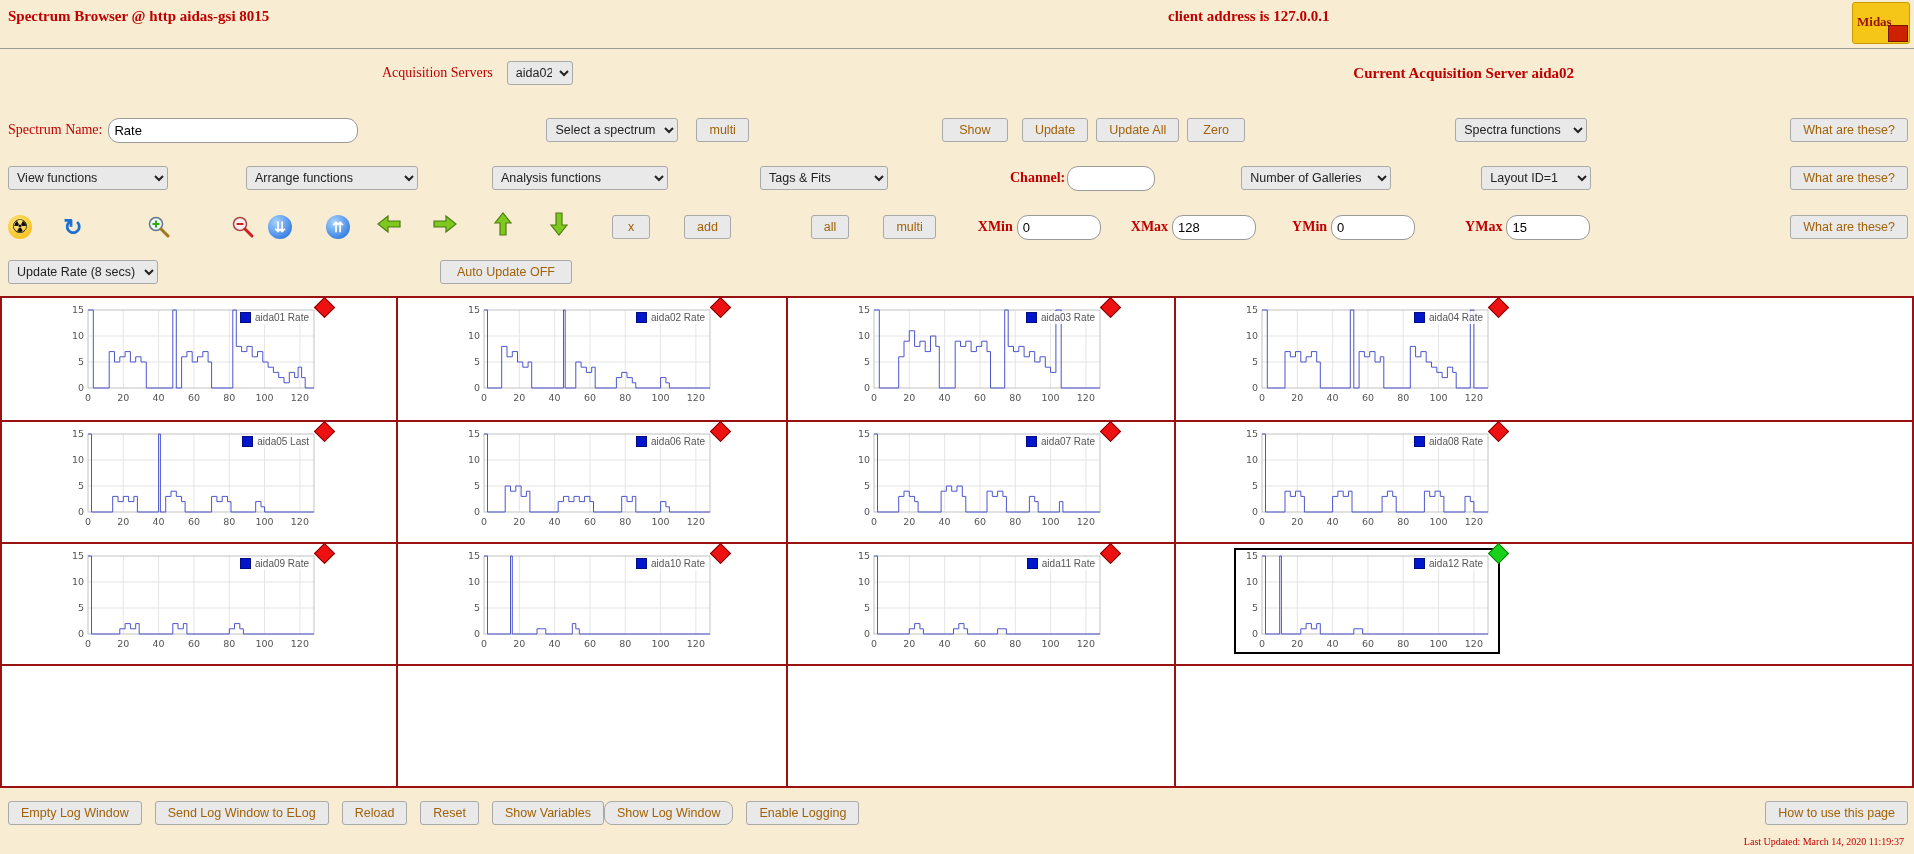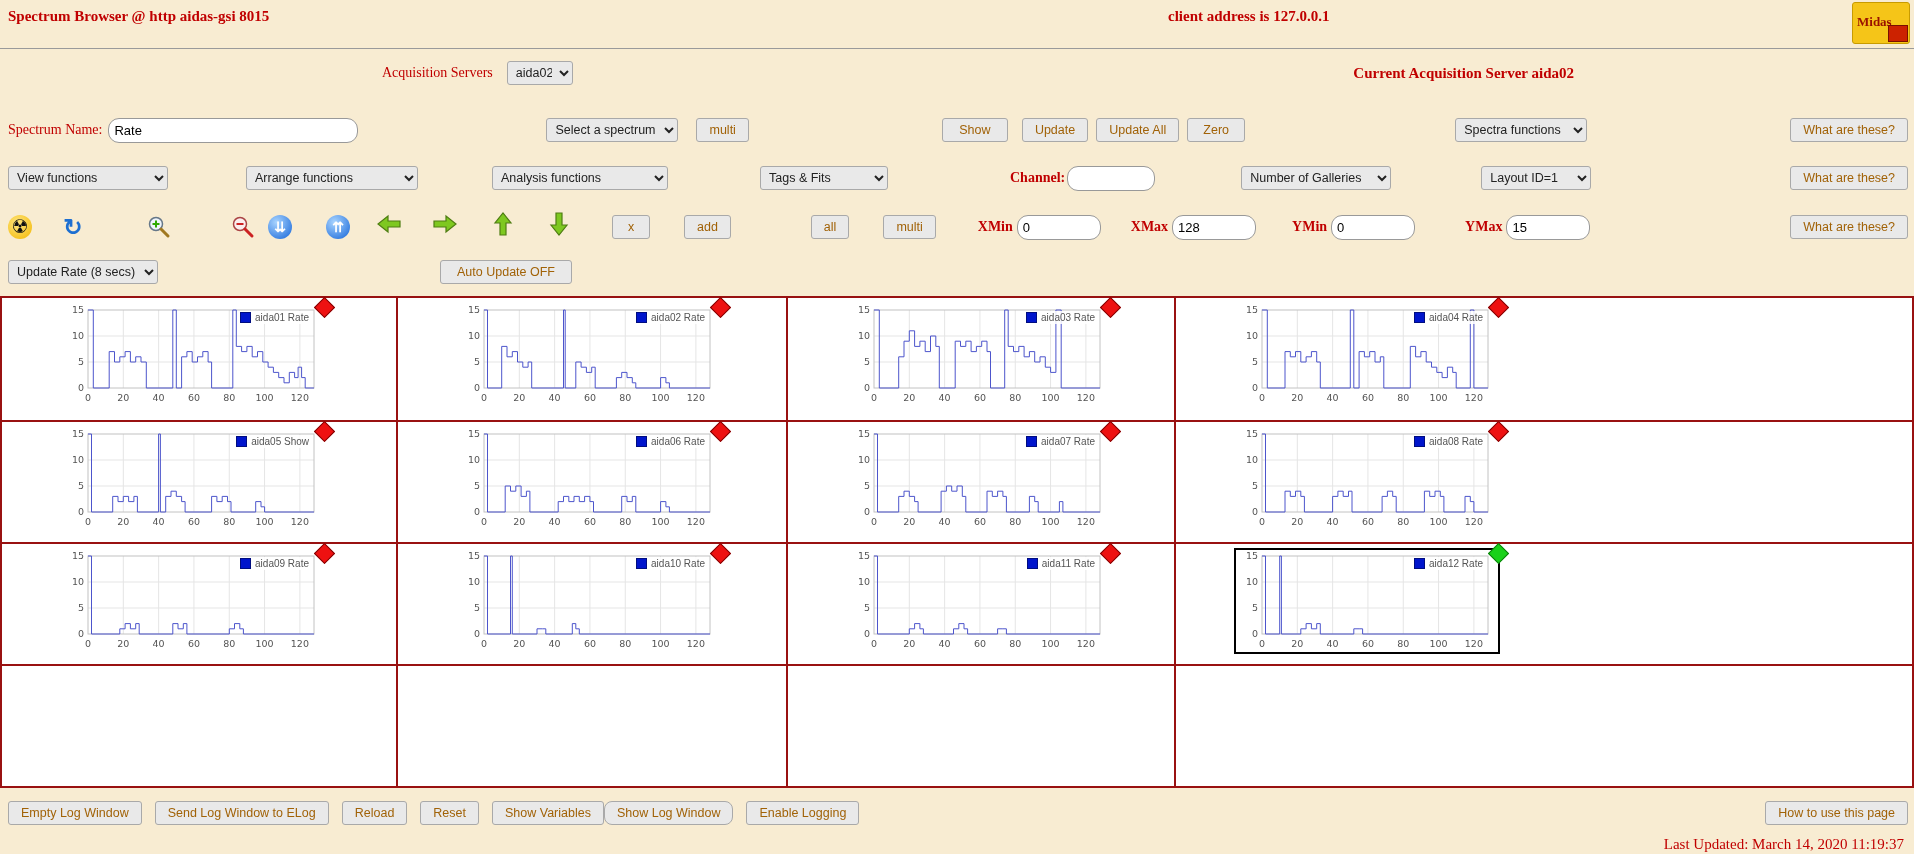--- a/index.html
+++ b/index.html
@@ -57,21 +57,21 @@
   .chartwrap{position:absolute;left:60px;top:6px;width:262px;height:102px;}
   .chartwrap.sel{outline:2px solid #000;}
   .tick{font-family:"DejaVu Sans",sans-serif;font-size:9.5px;fill:#545454;}
   .legend{position:absolute;top:7px;right:12px;display:flex;align-items:center;gap:4px;
     background:rgba(255,255,255,0.85);padding:1px 3px;font-size:10px;color:#545454;}
   .legsq{display:inline-block;width:9px;height:9px;background:#0015cc;border:1px solid #000d80;}
   .diamond{position:absolute;top:-4px;right:-8px;width:13px;height:13px;
     transform:rotate(45deg);border:1px solid #7a0000;}
   
   #last-updated{position:absolute;right:10px;top:836px;font-family:"Liberation Serif",serif;
-    font-size:15px;color:#c00000;}
+    font-size:10px;color:#c00000;}
 </style>
 </head>
 <body>
 
 <div id="header-title">Spectrum Browser @ http aidas-gsi 8015</div>
 <div id="client-address">client address is 127.0.0.1</div>
 <div id="logo">
   <span class="logo-text">Midas</span>
   <span class="logo-badge"></span>
 </div>
@@ -319,21 +319,21 @@
           <text x="167.25" y="97" text-anchor="middle" class="tick">80</text>
           <text x="202.5625" y="97" text-anchor="middle" class="tick">100</text>
           <text x="237.875" y="97" text-anchor="middle" class="tick">120</text>
           <text x="22" y="87" text-anchor="end" class="tick">0</text>
           <text x="22" y="61" text-anchor="end" class="tick">5</text>
           <text x="22" y="35" text-anchor="end" class="tick">10</text>
           <text x="22" y="9" text-anchor="end" class="tick">15</text>
           <path d="M26.0,6.0L29.5,6.0L29.5,6.0L29.5,6.0L29.5,84.0L50.7,84.0L50.7,84.0L50.7,84.0L50.7,68.4L56.0,68.4L56.0,73.6L61.3,73.6L61.3,68.4L66.6,68.4L66.6,73.6L71.9,73.6L71.9,68.4L75.4,68.4L75.4,84.0L96.6,84.0L96.6,84.0L96.6,84.0L96.6,6.0L98.4,6.0L98.4,6.0L98.4,6.0L98.4,84.0L103.7,84.0L103.7,68.4L109.0,68.4L109.0,63.2L114.3,63.2L114.3,68.4L119.6,68.4L119.6,73.6L123.1,73.6L123.1,84.0L149.6,84.0L149.6,84.0L149.6,84.0L149.6,68.4L154.9,68.4L154.9,73.6L160.2,73.6L160.2,68.4L165.5,68.4L165.5,73.6L169.0,73.6L169.0,84.0L193.7,84.0L193.7,84.0L193.7,84.0L193.7,73.6L199.0,73.6L199.0,78.8L202.6,78.8L202.6,84.0L252.0,84.0L252.0,84.0" fill="none" stroke="#4d55cc" stroke-width="1"></path>
         </svg><div class="legend">
           <span class="legsq" style="background: rgb(0, 21, 204);"></span>
-          <span>aida05 Show</span>
+          <span>aida05 Last</span>
         </div><div class="diamond" style="background: rgb(238, 17, 17);"></div></div>
     </div>
     <div class="cell">
       <div class="chartwrap"><svg width="262" height="102">
           <line x1="61.3125" y1="6" x2="61.3125" y2="84" stroke="#e5e5e5" stroke-width="1"></line>
           <line x1="96.625" y1="6" x2="96.625" y2="84" stroke="#e5e5e5" stroke-width="1"></line>
           <line x1="131.9375" y1="6" x2="131.9375" y2="84" stroke="#e5e5e5" stroke-width="1"></line>
           <line x1="167.25" y1="6" x2="167.25" y2="84" stroke="#e5e5e5" stroke-width="1"></line>
           <line x1="202.5625" y1="6" x2="202.5625" y2="84" stroke="#e5e5e5" stroke-width="1"></line>
           <line x1="237.875" y1="6" x2="237.875" y2="84" stroke="#e5e5e5" stroke-width="1"></line>

